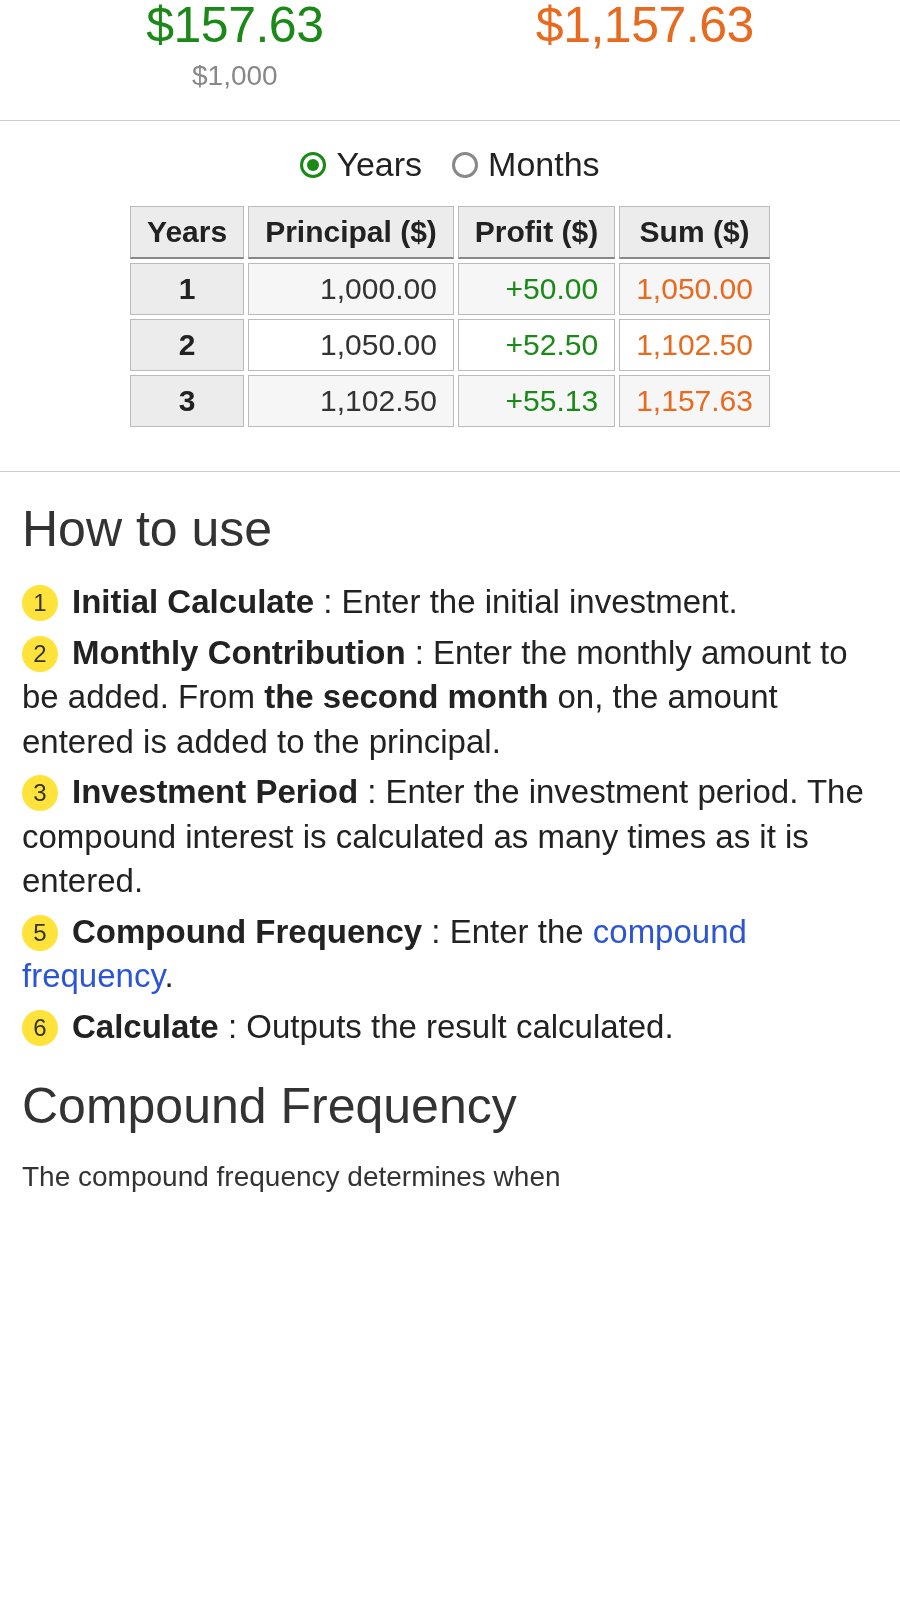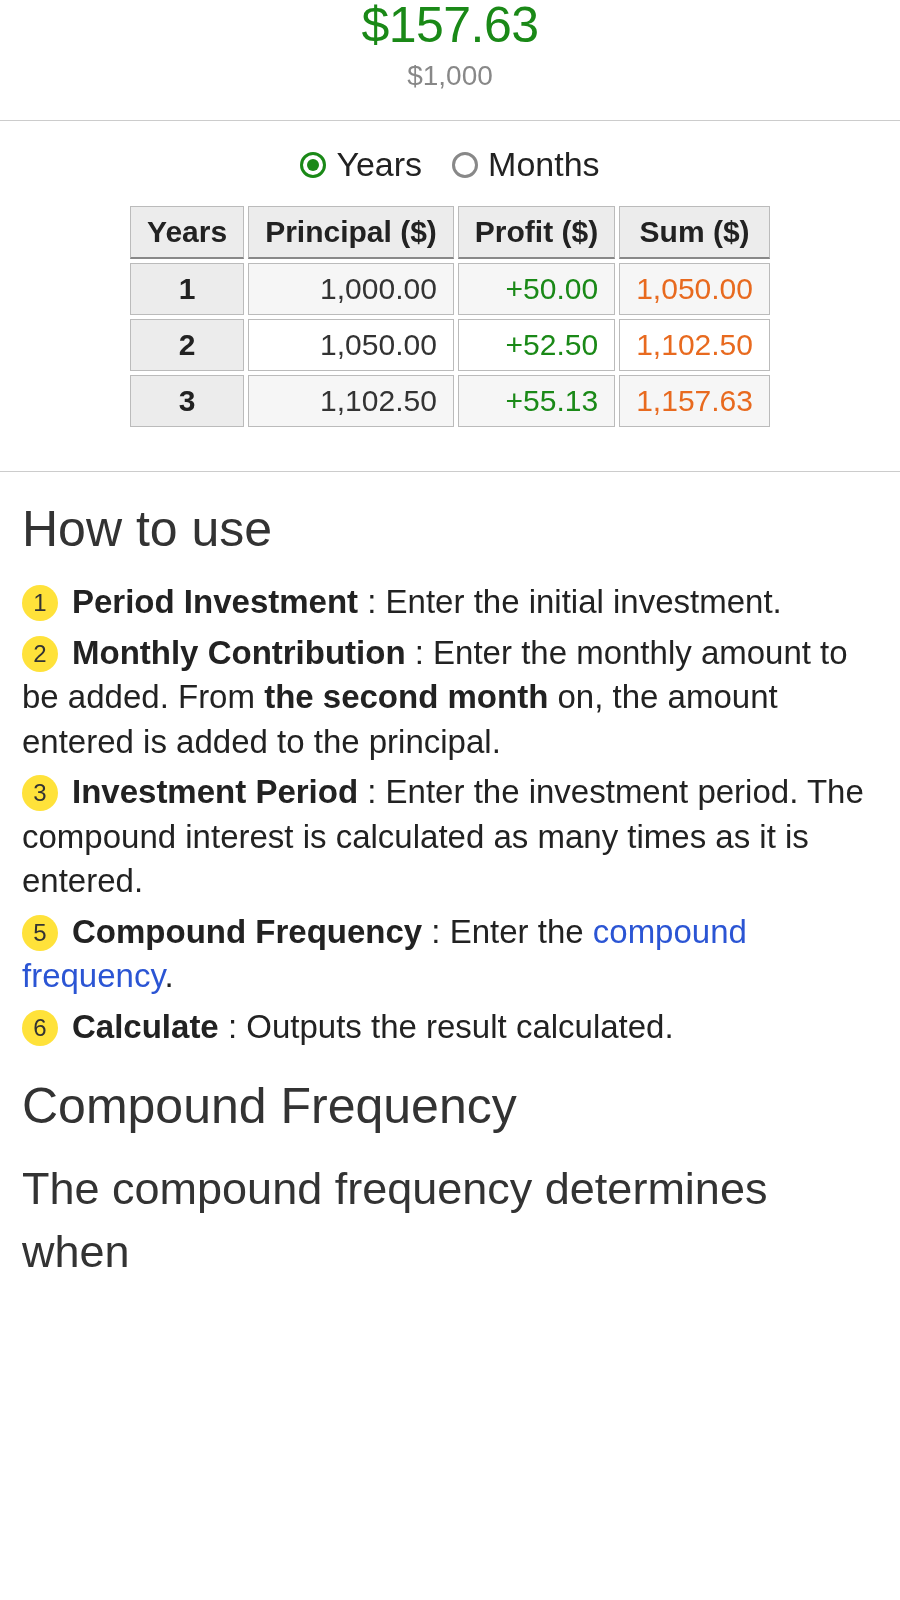--- a/index.html
+++ b/index.html
@@ -133,32 +133,35 @@
     font-weight: 400;
     color: #333;
     margin-right: 14px;
     vertical-align: 2px;
   }
   .step .term { font-weight: 700; }
   .step .emphasis { font-weight: 700; }
   .step .link { color: #2b55d4; cursor: pointer; }
 
   p.truncated {
-    font-size: 45px;
+    font-size: 28px;
     color: #333;
     line-height: 1.4;
   }
 </style>
 </head>
 <body>
 
 <div class="top-summary">
   <div class="col">
     <div class="top-value green">$157.63</div>
     <div class="sub-value">$1,000</div>
+  </div>
+  <div class="col">
+    <div class="top-value orange">$1,157.63</div>
   </div>
 </div>
 
 <hr class="section-hr">
 
 <div class="radio-row">
   <div class="radio-item">
     <span class="radio-outer selected">
         <span class="radio-inner"></span>
       </span>
@@ -203,21 +206,21 @@
 
 <hr class="section-hr thick">
 
 <div class="content">
   <h2 class="section-title">How to use</h2>
 
 
   <div class="step-list">
 
     <div class="step">
-      <span class="bullet">1</span><span class="term">Period Investment</span><span> : Enter the initial investment.</span>
+      <span class="bullet">1</span><span class="term">Initial Calculate</span><span> : Enter the initial investment.</span>
     </div>
 
     <div class="step">
       <span class="bullet">2</span><span class="term">Monthly Contribution</span><span> : Enter the monthly amount to be added. From </span><span class="emphasis">the second month</span><span> on, the amount entered is added to the principal.</span>
     </div>
 
     <div class="step">
       <span class="bullet">3</span><span class="term">Investment Period</span><span> : Enter the investment period. The compound interest is calculated as many times as it is entered.</span>
     </div>
 

